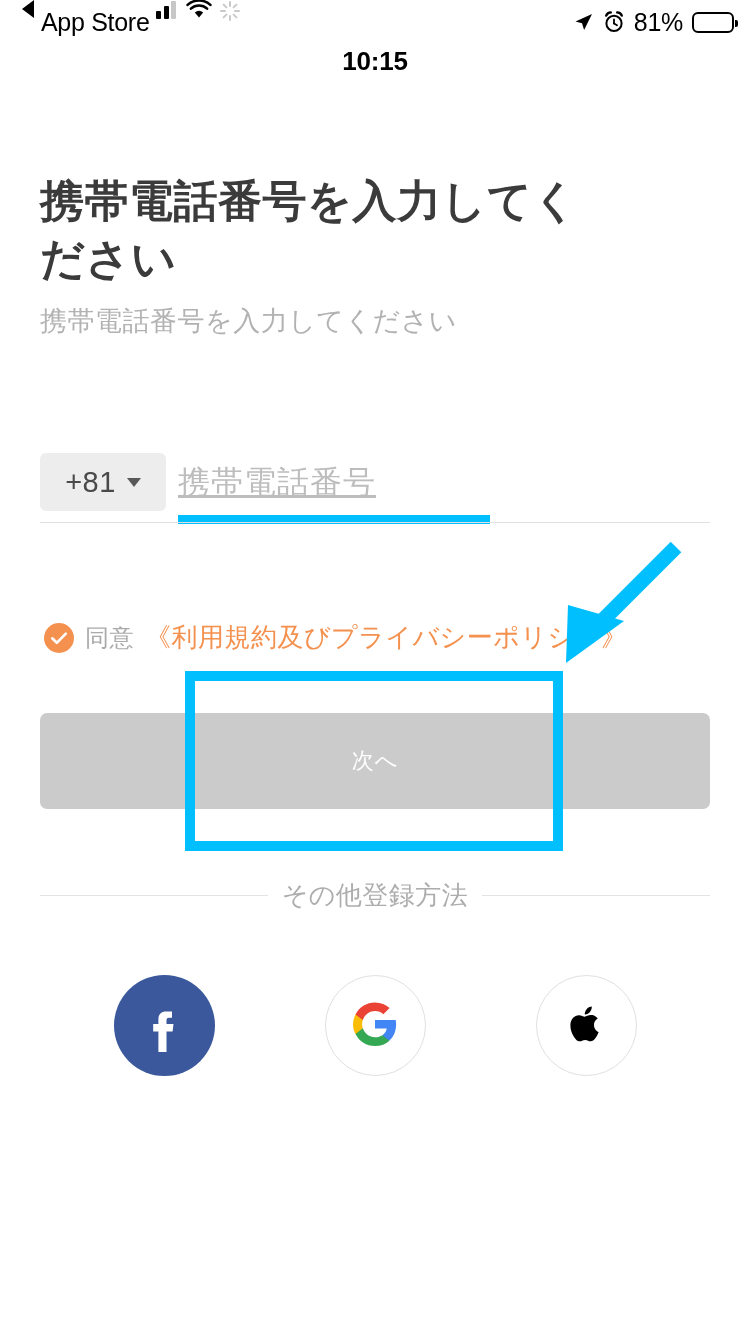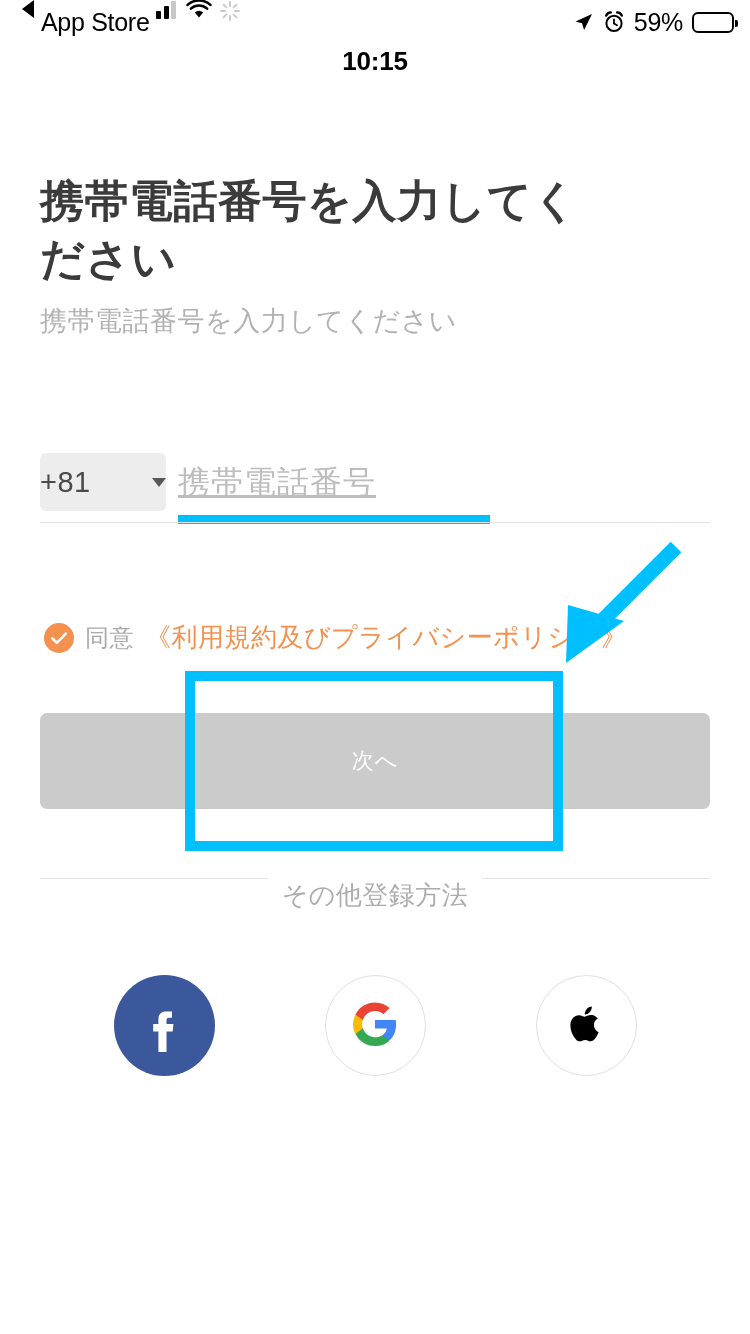--- a/index.html
+++ b/index.html
@@ -113,21 +113,21 @@
     left: 40px; top: 453px;
     width: 670px;
     height: 72px;
   }
   #country-code {
     position: absolute;
     left: 0; top: 0;
     width: 126px; height: 58px;
     background: #ededed;
     border-radius: 6px;
-    display: flex; align-items: center; justify-content: space-between;
+    display: flex; align-items: center; justify-content: center;
     gap: 11px;
   }
   #country-code .cc-text {
     font-size: 29px;
     color: #4a4a4a;
     letter-spacing: 0.5px;
   }
   .cc-caret {
     width: 0; height: 0;
     border-left: 7px solid transparent;
@@ -210,21 +210,21 @@
     left: 540px; top: 535px;
     width: 160px; height: 145px;
     pointer-events: none;
   }
 
   
   #divider {
     position: absolute;
     left: 40px; top: 878px;
     width: 670px;
-    display: flex; gap: 14px;
+    display: flex; align-items: center; gap: 14px;
   }
   #divider .line { flex: 1; height: 1px; background: #e3e3e3; }
   #divider .dtext {
     font-size: 26px;
     color: #adadad;
     letter-spacing: 0.5px;
   }
 
   
   #social-row {
@@ -292,21 +292,21 @@
       </span>
       <span class="sb-alarm">
         <svg viewBox="0 0 22 22" width="22" height="22">
           <circle cx="11" cy="12.4" r="7.6" fill="none" stroke="#000" stroke-width="2"></circle>
           <line x1="11" y1="12.4" x2="11" y2="8.4" stroke="#000" stroke-width="1.8" stroke-linecap="round"></line>
           <line x1="11" y1="12.4" x2="14" y2="14.2" stroke="#000" stroke-width="1.8" stroke-linecap="round"></line>
           <path d="M3.2 4.6 a5 5 0 0 1 4.6 -3.2" stroke="#000" stroke-width="2.4" fill="none" stroke-linecap="round"></path>
           <path d="M18.8 4.6 a5 5 0 0 0 -4.6 -3.2" stroke="#000" stroke-width="2.4" fill="none" stroke-linecap="round"></path>
         </svg>
       </span>
-      <span class="sb-batterytext">59%</span>
+      <span class="sb-batterytext">81%</span>
       <span class="sb-battery">
         <span class="sb-battery-fill"></span>
       </span>
     </div>
   </div>
 
   <div id="title">携帯電話番号を入力してください</div>
   <div id="subtitle">携帯電話番号を入力してください</div>
 
   <div id="phone-row">

